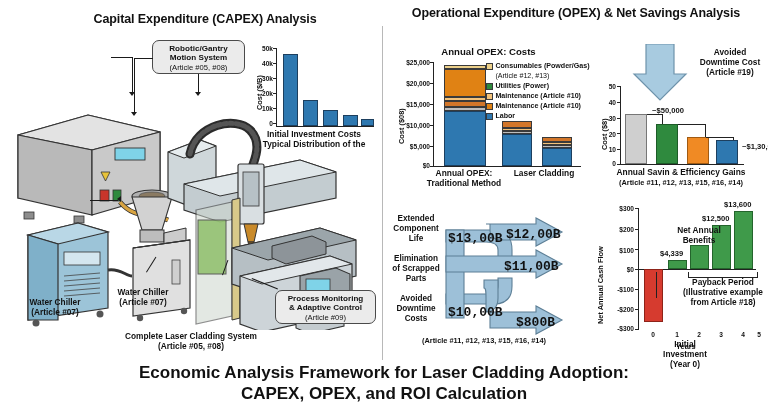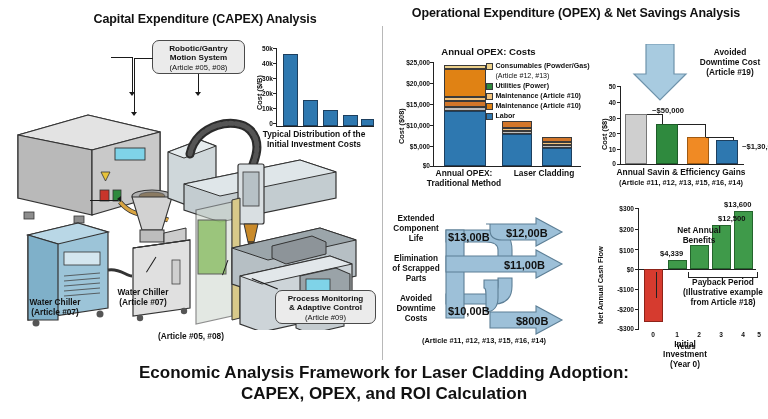--- a/index.html
+++ b/index.html
@@ -120,22 +120,22 @@
   }
   .brace{position:absolute;border:1.1px solid #222;border-top:none;}
   .connector{position:absolute;border:1.1px solid #222;box-sizing:border-box;}
 
   
   .flowlabel{
     position:absolute;font-size:8.2px;font-weight:bold;
     text-align:center;line-height:9.8px;color:#111;white-space:nowrap;
   }
   .flowval{
-    position:absolute;font-size:11px;font-weight:bold;
-    color:#111;white-space:nowrap;z-index:6;
+    position:absolute;font-size:13px;font-weight:bold;
+    color:#111;white-space:nowrap;z-index:6;font-family:Liberation Mono, monospace;
   }
 
   
   #maincaption{
     position:absolute;left:0;right:0;top:362px;
     text-align:center;font-size:17px;font-weight:bold;
     line-height:21px;color:#111;
   }
 </style>
 </head>
@@ -259,20 +259,21 @@
   </div>
   <div class="plainlabel" style="left:100px;top:288px;width:86px;">
     <div>Water Chiller</div>
     <div>(Article #07)</div>
   </div>
   <div class="leader" style="left:146px;top:272px;width:18px;height:1.1px;transform:rotate(-58deg);transform-origin:0 0;"></div>
 
   <div class="leader" style="left:222px;top:275px;width:16px;height:1.1px;transform:rotate(-70deg);transform-origin:0 0;"></div>
 
   <div class="plainlabel" style="left:88px;top:332px;width:206px;">
+    <div>Complete Laser Cladding System</div>
     <div>(Article #05, #08)</div>
   </div>
 
   <div class="chart" style="left:252px;top:48px;width:124px;height:100px;">
     <div class="axis y" style="left:24px;top:0;height:78px;"></div>
     <div class="axis x" style="left:24px;top:78px;width:98px;"></div>
     <div class="axtitle yaxtitle" style="left:3px;top:62px;">Cost ($/B)</div>
 
     <div class="ticklabel" style="left:0;top:-3px;width:21px;">50k</div>
     <div class="ticklabel" style="left:0;top:12px;width:21px;">40k</div>
@@ -288,22 +289,22 @@
     <div class="tick" style="left:21px;top:60px;"></div>
     <div class="tick" style="left:21px;top:75px;"></div>
 
     <div class="bar" style="left:31px;top:6px;width:15px;height:72px;background:#2e78b0;"></div>
     <div class="bar" style="left:51px;top:52px;width:15px;height:26px;background:#2e78b0;"></div>
     <div class="bar" style="left:71px;top:62px;width:15px;height:16px;background:#2e78b0;"></div>
     <div class="bar" style="left:91px;top:67px;width:15px;height:11px;background:#2e78b0;"></div>
     <div class="bar" style="left:109px;top:71px;width:13px;height:7px;background:#2e78b0;"></div>
 
     <div class="chartcap" style="left:-4px;top:82px;width:132px;">
+      <div>Initial Investment Costs</div>
       <div>Typical Distribution of the</div>
-      <div>Initial Investment Costs</div>
     </div>
   </div>
 
   <div class="charttitle" style="left:396px;top:46px;width:185px;">Annual OPEX: Costs</div>
 
   <div class="chart" style="left:392px;top:60px;width:190px;height:130px;">
     <div class="axis y" style="left:41px;top:2px;height:104px;"></div>
     <div class="axis x" style="left:41px;top:106px;width:148px;"></div>
     <div class="axtitle yaxtitle" style="left:5px;top:84px;">Cost ($08)</div>
 
@@ -497,21 +498,21 @@
     <div class="tick" style="left:43px;top:109px;"></div>
     <div class="tick" style="left:43px;top:129px;"></div>
 
     <div class="bar" style="left:52px;top:69px;width:19px;height:53px;background:#d63b2f;border-color:#8e2319;"></div>
     <div class="bar" style="left:76px;top:60px;width:19px;height:9px;background:#3f9a4a;border-color:#24642c;"></div>
     <div class="bar" style="left:98px;top:45px;width:19px;height:24px;background:#3f9a4a;border-color:#24642c;"></div>
     <div class="bar" style="left:120px;top:25px;width:19px;height:44px;background:#3f9a4a;border-color:#24642c;"></div>
     <div class="bar" style="left:142px;top:11px;width:19px;height:58px;background:#3f9a4a;border-color:#24642c;"></div>
 
     <div class="vallabel" style="left:68px;top:49px;">$4,339</div>
-    <div class="vallabel" style="left:110px;top:14px;margin-left:16px;">$12,500</div>
+    <div class="vallabel" style="left:110px;top:14px;">$12,500</div>
     <div class="vallabel" style="left:132px;top:0px;">$13,600</div>
 
     <div class="plainlabel" style="left:76px;top:26px;width:62px;">
       <div>Net Annual</div>
       <div>Benefits</div>
     </div>
 
     <div class="plainlabel" style="left:68px;top:96px;width:50px;text-align:center;margin-top:44px;">
       <div>Initial</div>
       <div>Investment</div>

